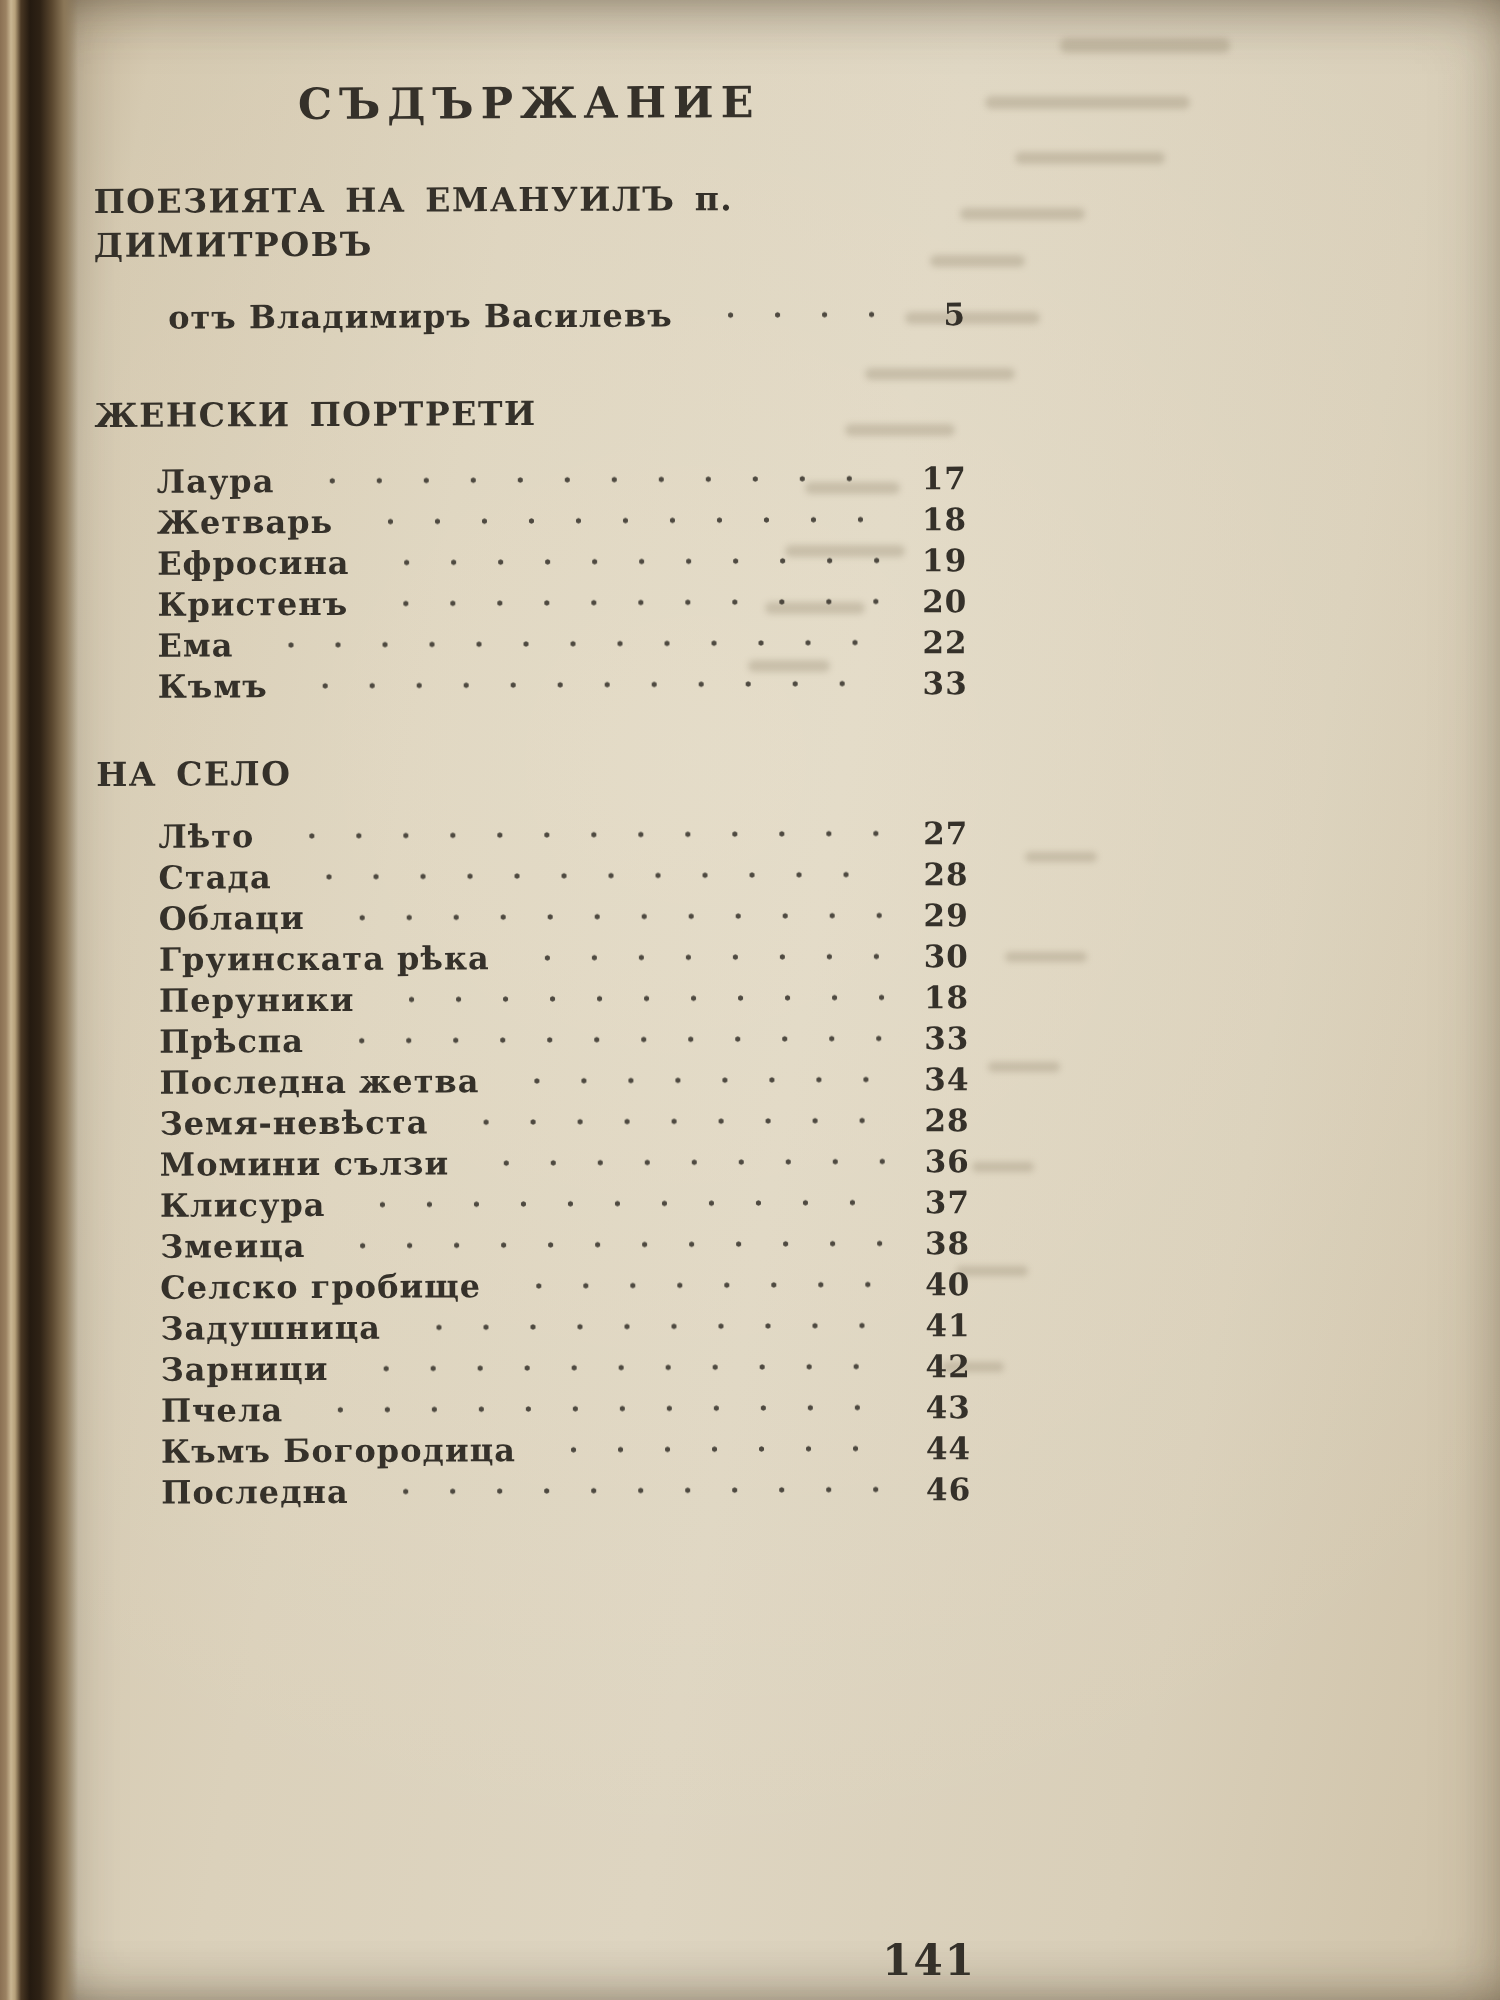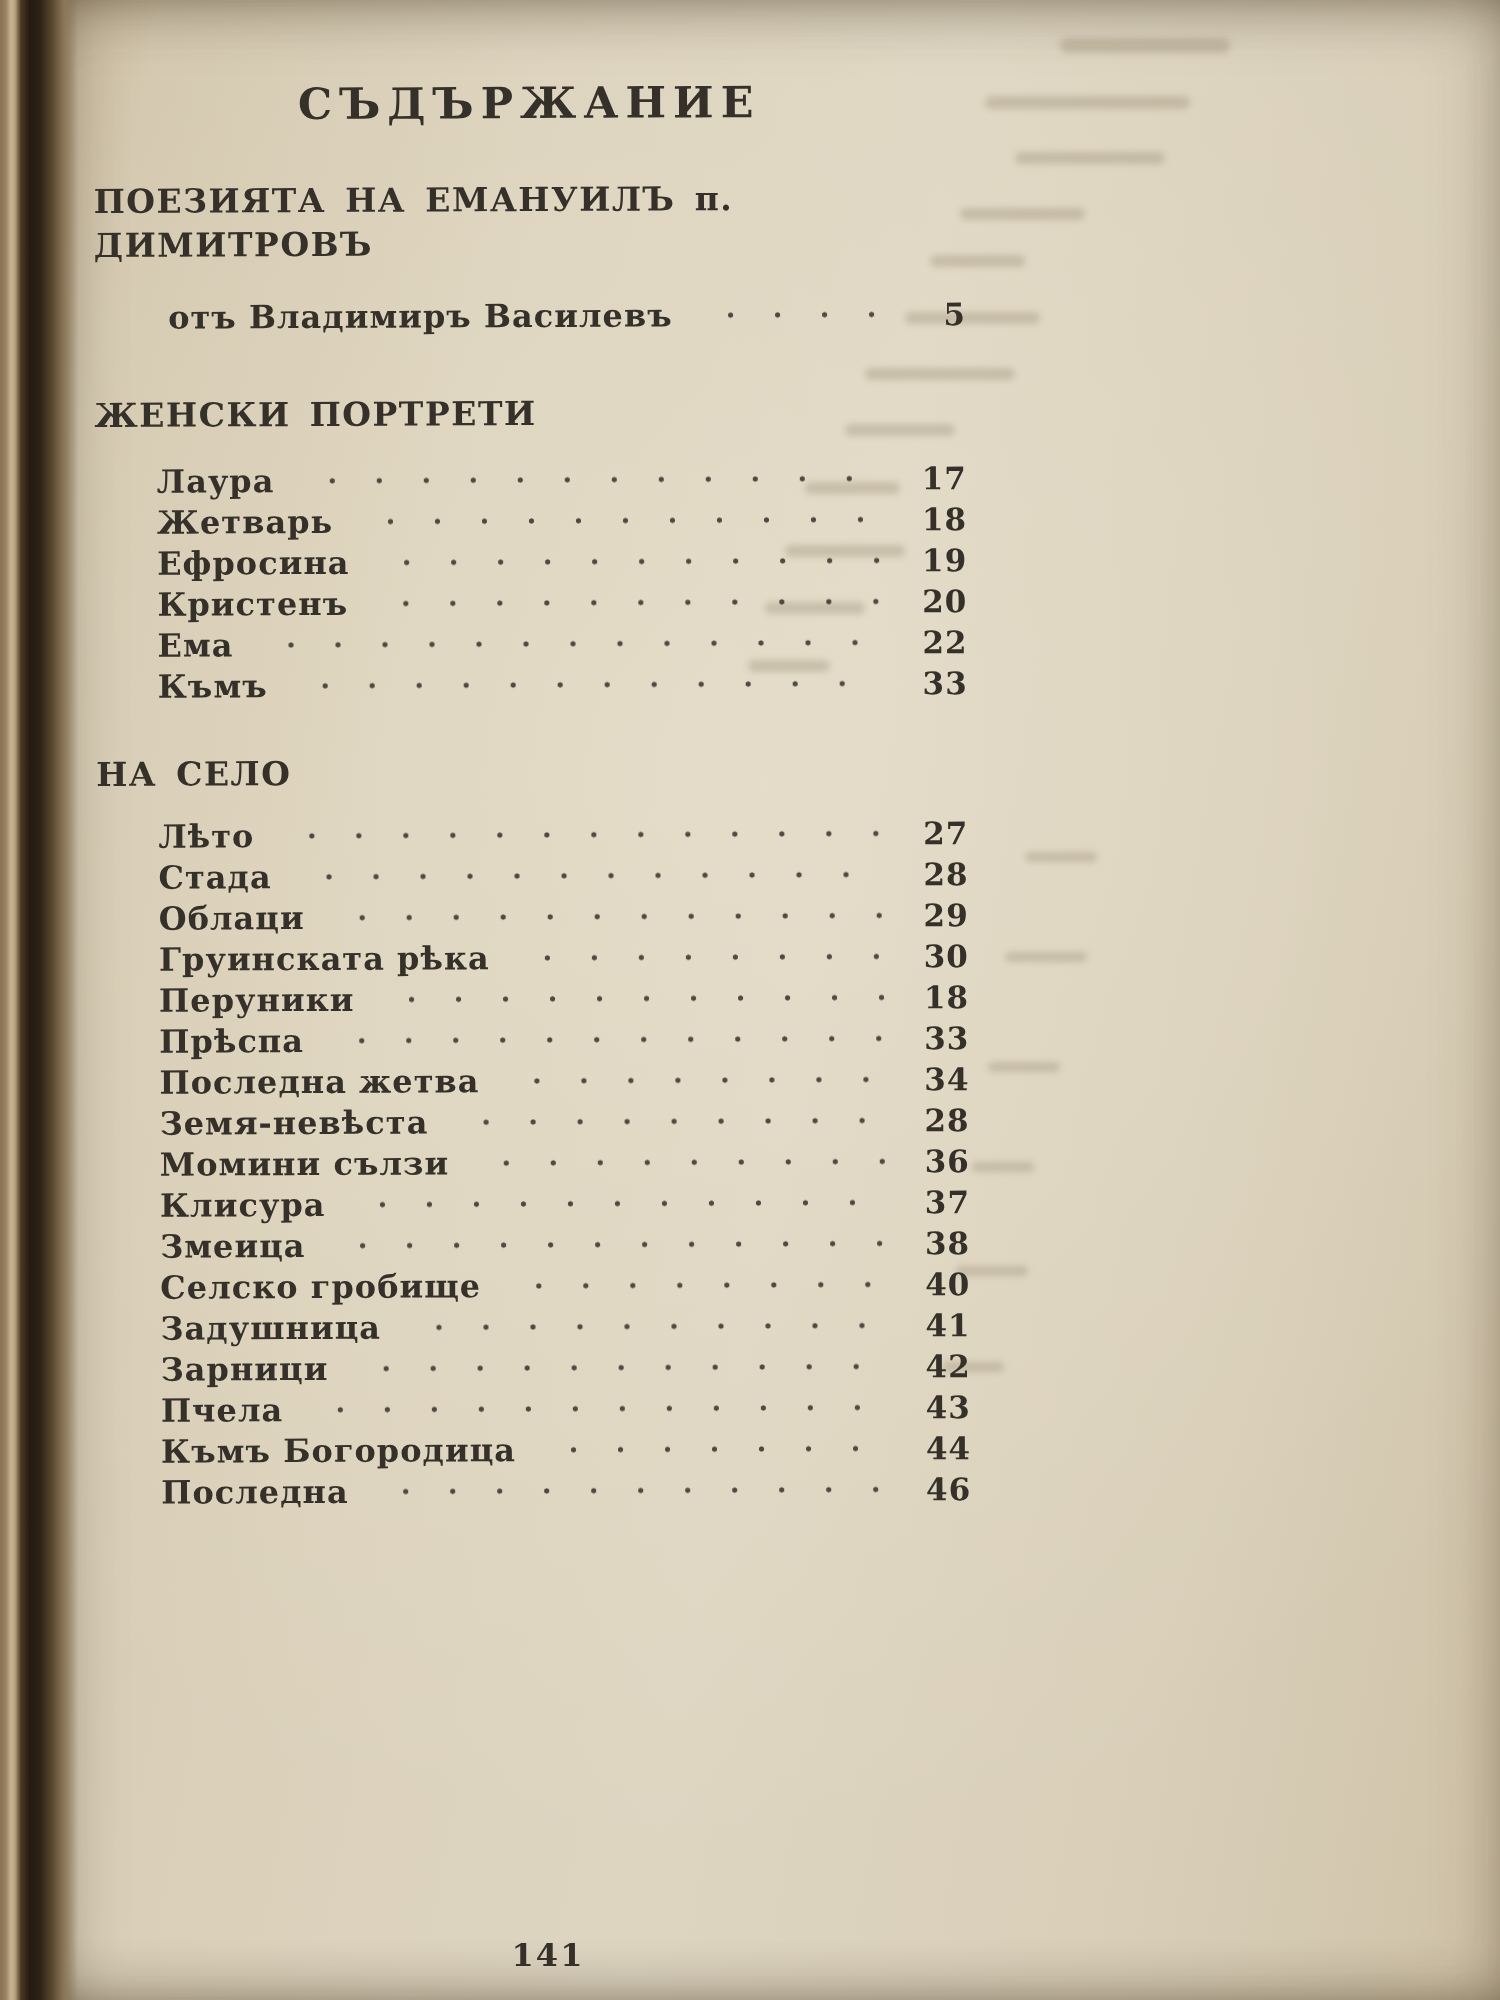--- a/index.html
+++ b/index.html
@@ -94,23 +94,23 @@
     background-repeat: repeat-x;
     background-position: 8px center;
   }
   .entry-page {
     width: 66px;
     text-align: right;
     font-size: 31px;
   }
 
   .footer-page-number {
-    position: absolute; left: 112px; top: 1936px; width: 872px;
-    text-align: center;
-    font-size: 32px;
+    position: absolute; left: 104px; top: 1936px; width: 872px;
+    text-align: right;
+    font-size: 42px;
     font-weight: bold;
     letter-spacing: 2px;
     color: #35312a;
     z-index: 2;
   }
 </style>
 </head>
 <body>
 
 <div class="page"></div>

